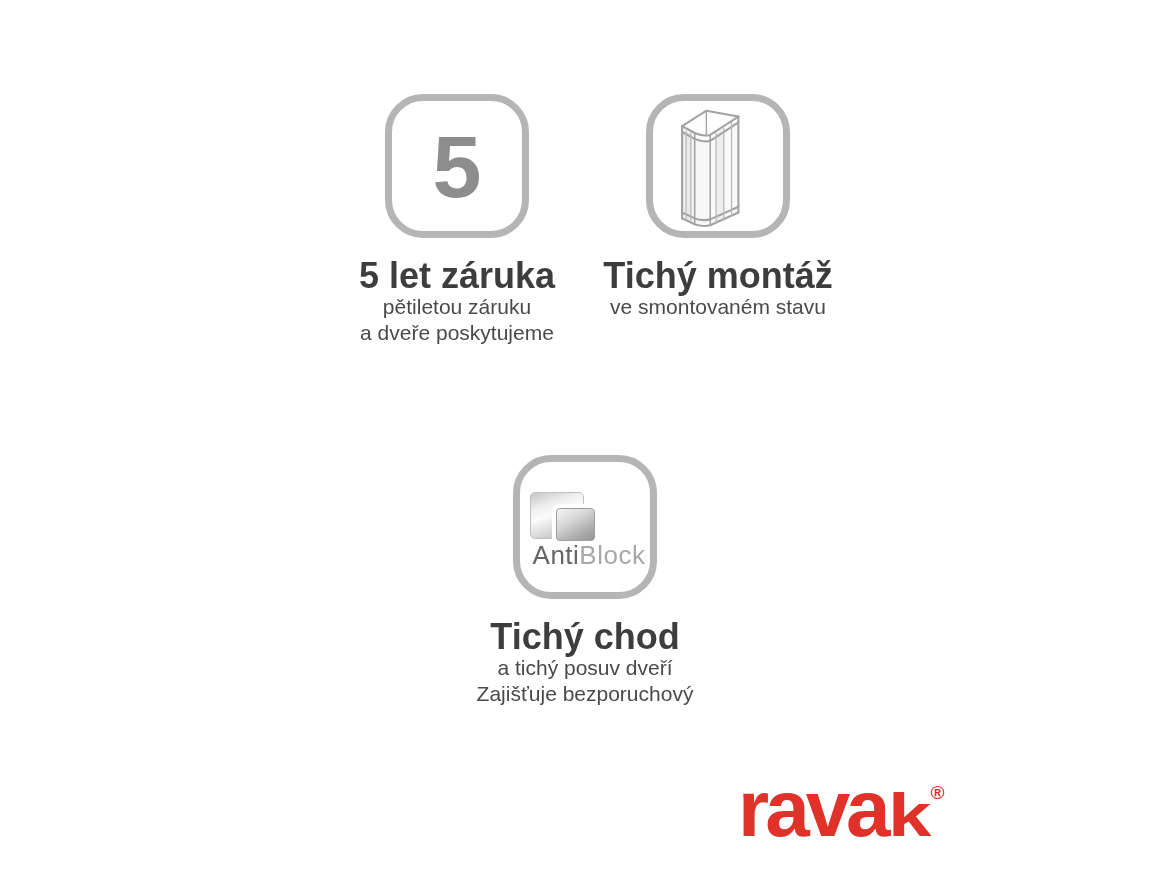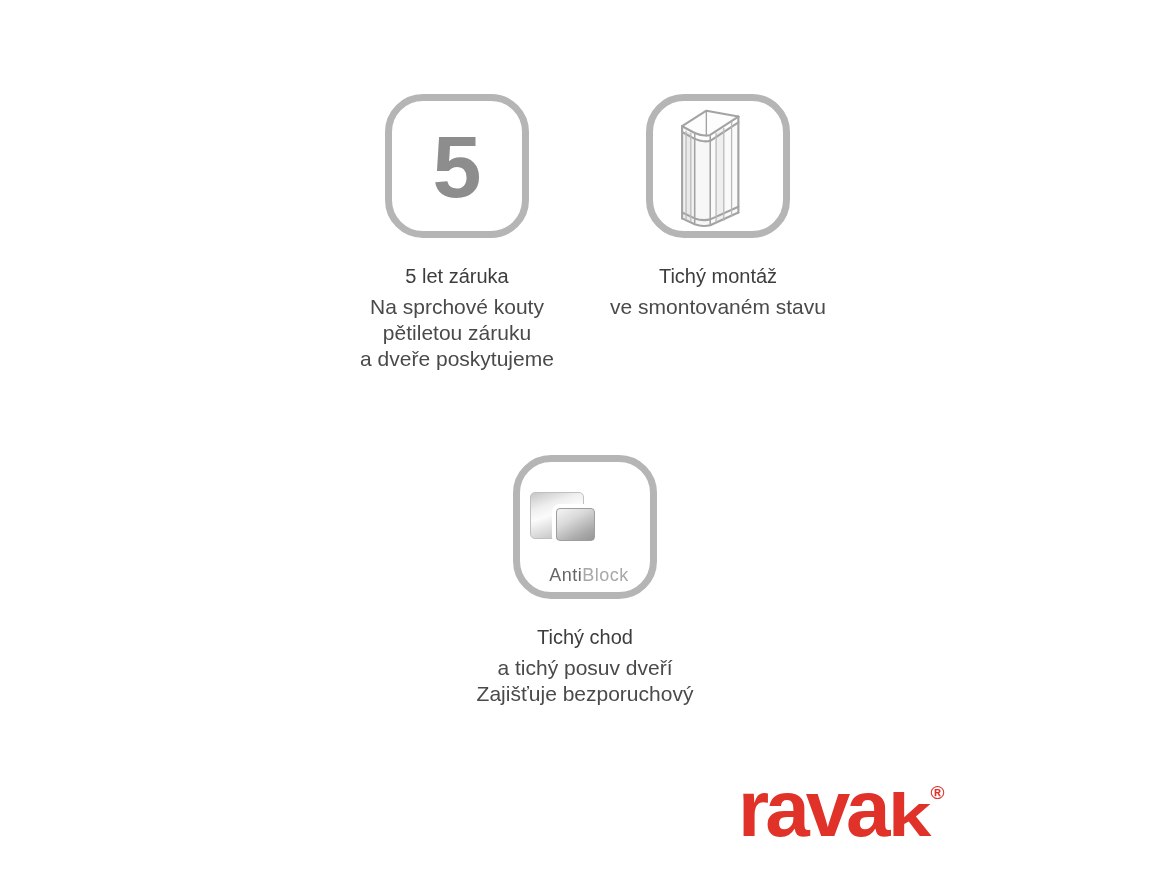--- a/index.html
+++ b/index.html
@@ -35,22 +35,22 @@
   }
   .tile-number {
     font-size: 88px;
     font-weight: bold;
     color: #8d8d8d;
     line-height: 1;
     padding-top: 2px;
   }
   .feature-title {
     margin: 22px 0 0 0;
-    font-size: 20px;
-    font-weight: normal;
+    font-size: 36px;
+    font-weight: bold;
     color: #3d3d3d;
     line-height: 32px;
   }
   .feature-desc {
     margin: 2px 0 0 0;
     font-size: 21px;
     line-height: 26px;
     color: #4a4a4a;
   }
   .feature-desc span { display: block; }
@@ -68,24 +68,24 @@
     position: absolute;
     left: 36px; top: 46px;
     width: 37px; height: 31px;
     border-radius: 4px;
     background: linear-gradient(150deg, #f4f4f4 0%, #dadada 35%, #ababab 75%, #969696 100%);
     border: 1px solid #9e9e9e;
     box-shadow: 0 0 0 4px #ffffff;
   }
   .ab-label {
     position: absolute;
-    bottom: 8px;
+    bottom: 24px;
     left: 0; right: 0;
     text-align: center;
-    font-size: 18px;
+    font-size: 26px;
     letter-spacing: 0.5px;
     line-height: 1;
     white-space: nowrap;
     padding-left: 8px;
   }
   .ab-anti  { color: #666666; }
   .ab-block { color: #a8a8a8; }
 
   
   .shower-svg { position: absolute; left: 0; top: 0; width: 130px; height: 130px; }
@@ -124,21 +124,20 @@
 <body>
 
 <div class="canvas">
 
   <section class="feature feature-warranty">
     <div class="tile">
       <span class="tile-number">5</span>
     </div>
     <h3 class="feature-title">5 let záruka</h3>
     <p class="feature-desc">
-      <span>Na sprchové kouty</span>
       <span>pětiletou záruku</span>
       <span>a dveře poskytujeme</span>
     </p>
   </section>
 
   <section class="feature feature-assembly">
     <div class="tile">
       <svg class="shower-svg" viewBox="7 7 134 134">
 
         <polygon points="37,39 50,45 50,133 37,128" fill="#f2f2f2"></polygon>

